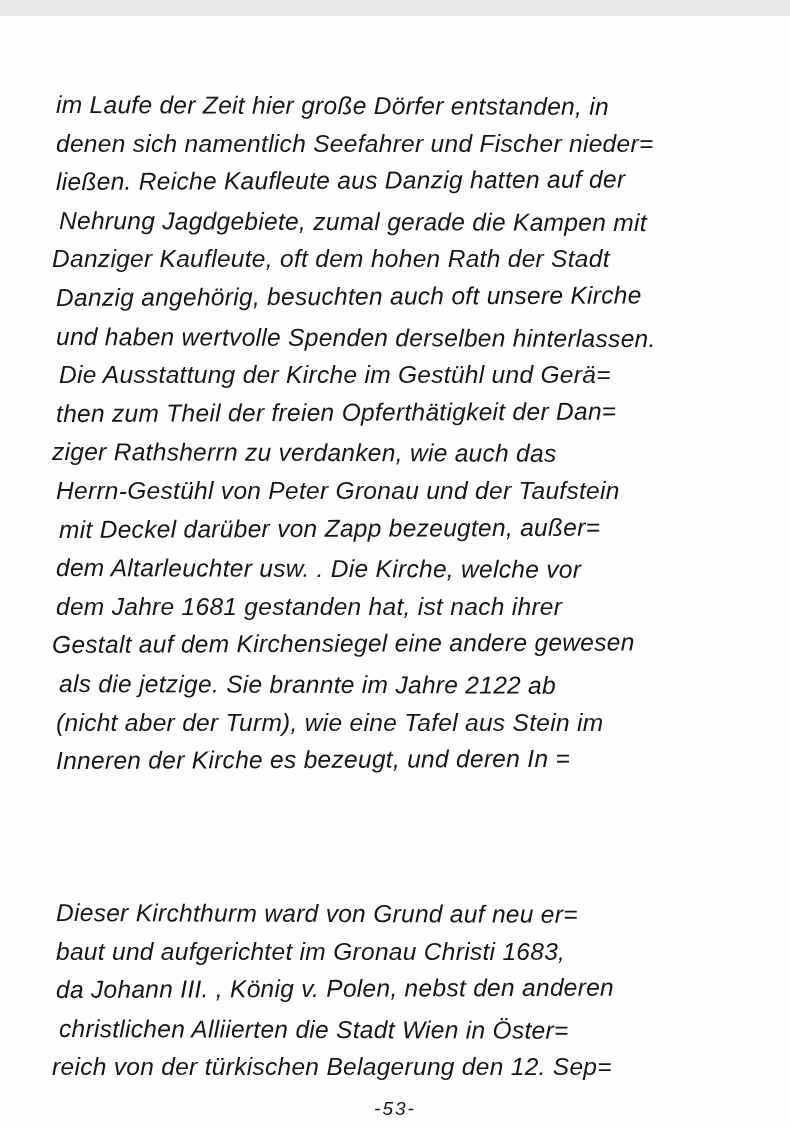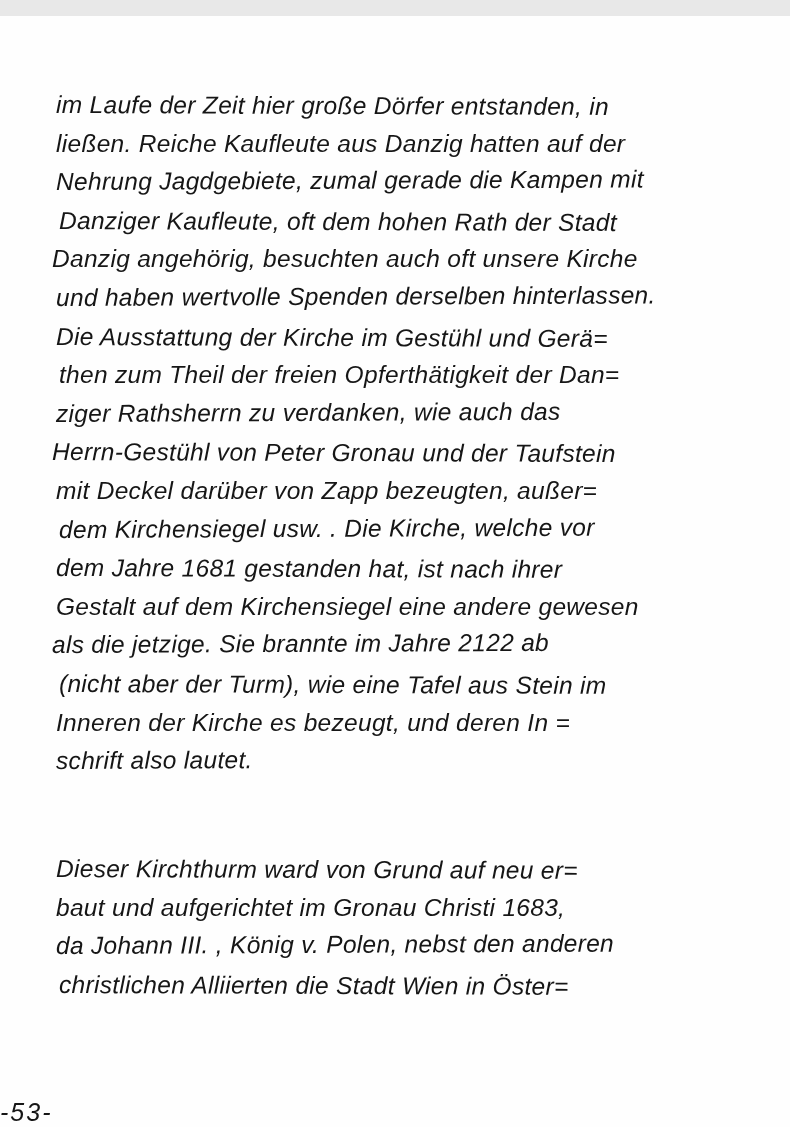--- a/index.html
+++ b/index.html
@@ -17,70 +17,72 @@
     font-family: Liberation Sans, sans-serif;
     font-style: italic;
     color: #161616;
   }
   .text-block {
     position: absolute;
     left: 56px;
     width: 700px;
   }
   .para-1 { top: 70px; }
-  .para-2 { top: 834px; }
+  .para-2 { top: 878px; }
   .line {
     font-size: 24.5px;
     line-height: 38.6px;
     white-space: nowrap;
     letter-spacing: 0.3px;
     transform-origin: left center;
   }
   
   .line:nth-child(3n)   { transform: rotate(-0.25deg); }
   .line:nth-child(3n+1) { transform: rotate(0.2deg); }
   .line:nth-child(4n)   { margin-left: 3px; }
   .line:nth-child(5n)   { margin-left: -4px; }
   .page-number {
     position: absolute;
     top: 1082px;
     left: 0;
     right: 0;
-    font-size: 25px;
+    text-align: center;
+    font-size: 19px;
     letter-spacing: 2px;
   }
 </style>
 </head>
 <body>
 
 <div class="page">
 
   <div class="text-block para-1">
     <div class="line">im Laufe der Zeit hier große Dörfer entstanden, in</div>
+    <div class="line">denen sich namentlich Seefahrer und Fischer nieder=</div>
     <div class="line">ließen. Reiche Kaufleute aus Danzig hatten auf der</div>
     <div class="line">Nehrung Jagdgebiete, zumal gerade die Kampen mit</div>
     <div class="line">Danziger Kaufleute, oft dem hohen Rath der Stadt</div>
     <div class="line">Danzig angehörig, besuchten auch oft unsere Kirche</div>
     <div class="line">und haben wertvolle Spenden derselben hinterlassen.</div>
     <div class="line">Die Ausstattung der Kirche im Gestühl und Gerä=</div>
     <div class="line">then zum Theil der freien Opferthätigkeit der Dan=</div>
     <div class="line">ziger Rathsherrn zu verdanken, wie auch das</div>
     <div class="line">Herrn-Gestühl von Peter Gronau und der Taufstein</div>
     <div class="line">mit Deckel darüber von Zapp bezeugten, außer=</div>
-    <div class="line">dem Kirchensiegel usw. . Die Kirche, welche vor</div>
+    <div class="line">dem Altarleuchter usw. . Die Kirche, welche vor</div>
     <div class="line">dem Jahre 1681 gestanden hat, ist nach ihrer</div>
     <div class="line">Gestalt auf dem Kirchensiegel eine andere gewesen</div>
     <div class="line">als die jetzige. Sie brannte im Jahre 2122 ab</div>
     <div class="line">(nicht aber der Turm), wie eine Tafel aus Stein im</div>
     <div class="line">Inneren der Kirche es bezeugt, und deren In =</div>
-    <div class="line">schrift also lautet.</div>
   </div>
 
   <div class="text-block para-2">
     <div class="line">Dieser Kirchthurm ward von Grund auf neu er=</div>
     <div class="line">baut und aufgerichtet im Gronau Christi 1683,</div>
     <div class="line">da Johann III. , König v. Polen, nebst den anderen</div>
     <div class="line">christlichen Alliierten die Stadt Wien in Öster=</div>
+    <div class="line">reich von der türkischen Belagerung den 12. Sep=</div>
   </div>
 
   <div class="page-number">-53-</div>
 
 </div>
 
 </body></html>

